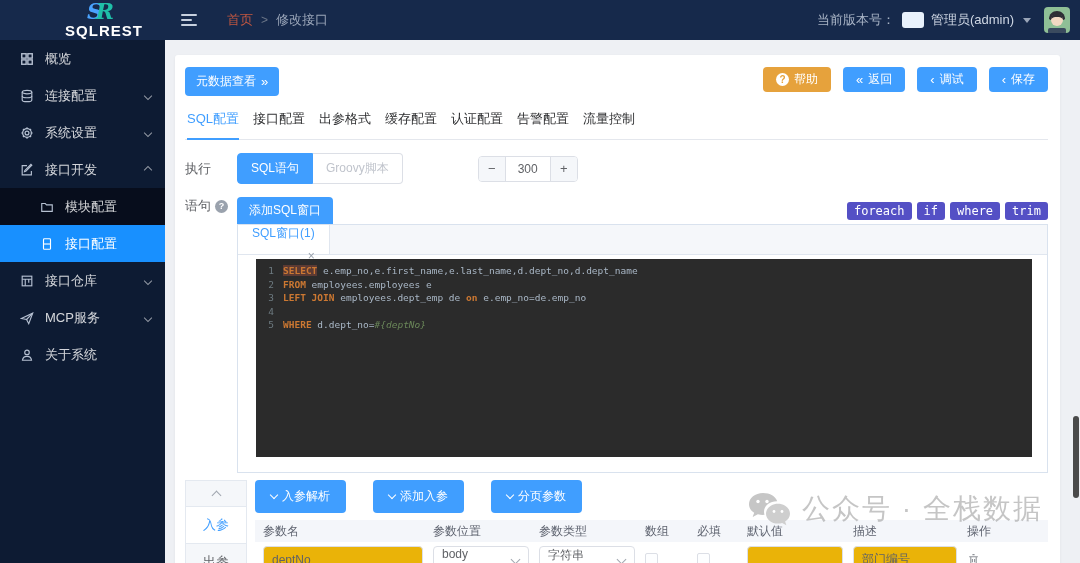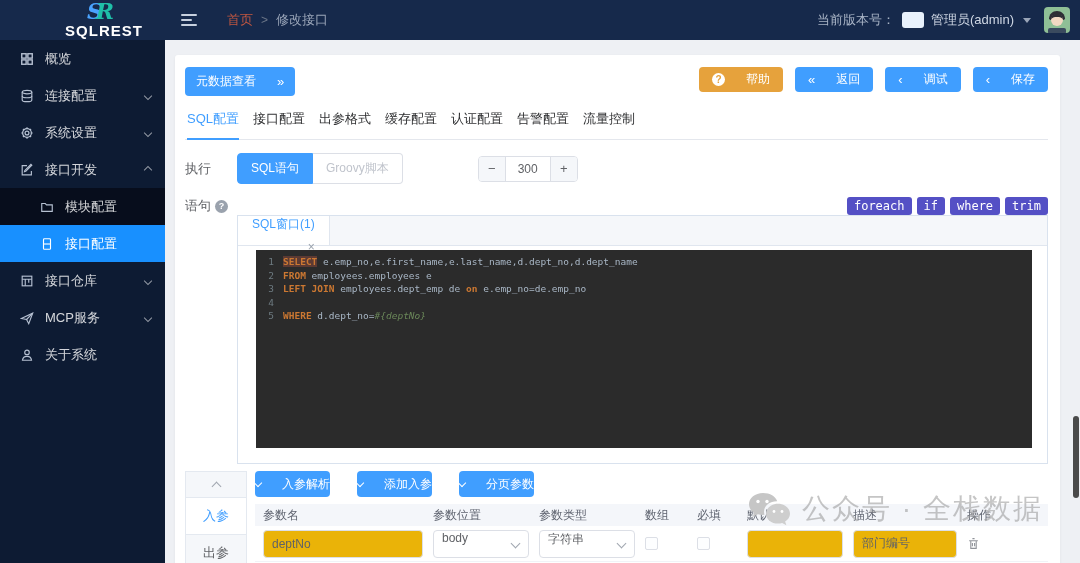--- a/index.html
+++ b/index.html
@@ -35,21 +35,21 @@
   .mi-chev { margin-left:auto; width:6px; height:6px; border-right:1.4px solid rgba(255,255,255,.55); border-bottom:1.4px solid rgba(255,255,255,.55); }
   .mi-chev.down { transform:rotate(45deg); }
   .mi-chev.up { transform:rotate(-135deg); }
   .menu-item svg { stroke:#b6c1d2; }
   .menu-item.active svg { stroke:#ffffff; }
 
   
   .main-bg { position:absolute; left:165px; top:40px; right:0; bottom:0; background:#eef0f4; }
   .card { position:absolute; left:175px; top:55px; width:885px; bottom:-30px; background:#fff; border-radius:3px; box-shadow:0 1px 3px rgba(0,0,0,.06); padding:12px 12px 0 10px; overflow:hidden; }
 
-  .btn { display:inline-flex; align-items:center; justify-content:center; gap:21px; border:none; border-radius:4px; font-size:12px; color:#fff; cursor:pointer; font-family:inherit; }
+  .btn { display:inline-flex; align-items:center; justify-content:center; gap:5px; border:none; border-radius:4px; font-size:12px; color:#fff; cursor:pointer; font-family:inherit; }
   .btn-primary { background:#409eff; }
   .btn-warning { background:#e6a23c; }
 
   .card-toprow { display:flex; align-items:flex-start; justify-content:space-between; }
   .btn-meta { padding:6px 11px; }
   .toprow-right { display:flex; gap:12px; }
   .toprow-right .btn { height:25px; padding:0 13px; }
   .qcircle { width:13px; height:13px; border-radius:50%; background:#fff; color:#e6a23c; font-size:10px; font-weight:bold; display:inline-flex; align-items:center; justify-content:center; }
   .glyph { font-size:13px; line-height:1; }
 
@@ -97,21 +97,21 @@
   .pside-cell { border:1px solid #e4e9f0; background:#f5f7fa; display:flex; align-items:center; justify-content:center; cursor:pointer; }
   .pside-collapse { height:27px; }
   .pside-tab { height:37px; font-size:13px; color:#606266; border-top:none; }
   .pside-tab.active { background:#fff; color:#409eff; }
   .chev-g { width:7px; height:7px; border-right:1.4px solid #a0a6af; border-bottom:1.4px solid #a0a6af; }
   .chev-g.up { transform:rotate(-135deg); margin-top:4px; }
   .chev-g.down { transform:rotate(45deg); margin-bottom:3px; }
 
   .pmain { flex:1; min-width:0; }
   .pbtns { display:flex; gap:27px; margin-bottom:7px; }
-  .pbtns .btn { height:26px; padding:0 0; }
+  .pbtns .btn { height:33px; padding:0 16px; }
   .chev-w { width:6px; height:6px; border-right:1.4px solid #fff; border-bottom:1.4px solid #fff; transform:rotate(45deg); margin-top:-3px; }
 
   .ptable { width:100%; }
   .pgrid { display:grid; grid-template-columns:160px 96px 96px 42px 40px 96px 104px 1fr; column-gap:10px; align-items:center; }
   .phead { background:#f4f6fa; height:22px; font-size:12px; color:#5f6470; padding:0 8px; }
   .prow { height:36px; padding:0 8px; border-bottom:1px solid #f1f3f7; }
   .pinput { width:100%; height:28px; border:1px solid #dcdfe6; border-radius:4px; font-size:12px; color:#606266; padding:11px 8px; font-family:inherit; outline:none; background:#eab308; }
   .pselect { position:relative; width:100%; height:28px; border:1px solid #dcdfe6; border-radius:4px; font-size:12px; color:#606266; display:flex; padding:0 8px; cursor:pointer; background:#fff; }
   .pselect .chev-g.down { position:absolute; right:9px; top:9px; margin:0; }
   .cb { width:13px; height:13px; border:1px solid #dcdfe6; border-radius:2px; background:#fdfeff; cursor:pointer; }
@@ -305,20 +305,23 @@
     </div>
   </div>
 
   <div class="stmt-row">
     <span class="form-label">
       <span>语句</span>
       <span class="help-dot">?</span>
     </span>
     <div class="stmt-body">
       <div class="stmt-toprow">
+        <button class="btn btn-primary btn-addwin">
+          <span>添加SQL窗口</span>
+        </button>
         <div class="tagbar">
           <span class="tag">foreach</span>
           <span class="tag">if</span>
           <span class="tag">where</span>
           <span class="tag">trim</span>
         </div>
       </div>
       <div class="sql-panel">
         <div class="win-tabrow">
           <span class="win-tab">

